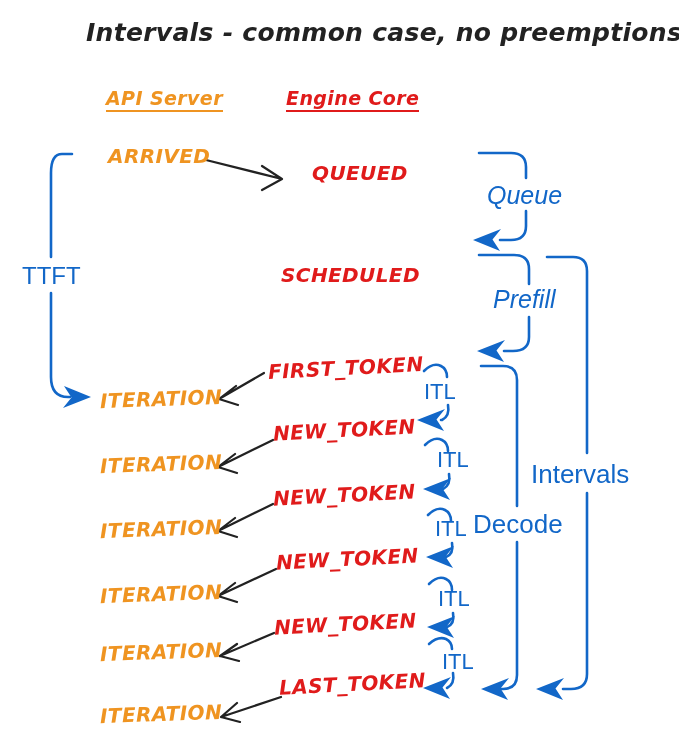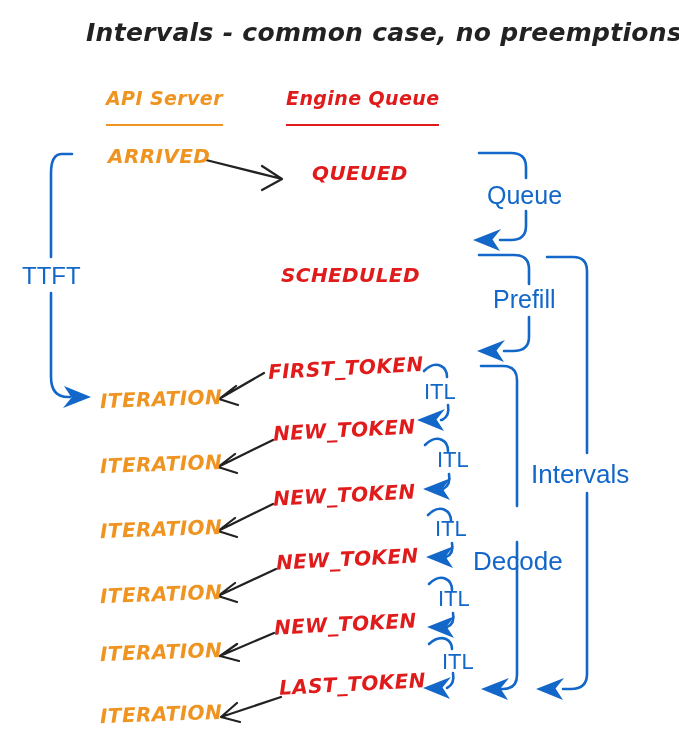--- a/index.html
+++ b/index.html
@@ -7,21 +7,21 @@
     width:679px;height:750px;position:relative;overflow:hidden;
     background:var(--background,#fff);
     font-family:"Liberation Sans",sans-serif;
   }
   .abs{position:absolute;white-space:nowrap;line-height:1;}
   .hand{
     font-family:"DejaVu Sans",sans-serif;
     font-style:italic;font-weight:600;letter-spacing:.4px;
   }
   .title{color:var(--ink);font-size:25px;font-weight:700;letter-spacing:.3px;}
-  .col-head{font-size:19px;padding-bottom:16px;border-bottom:2.4px solid currentColor;}
+  .col-head{font-size:19px;padding-bottom:2px;border-bottom:2.4px solid currentColor;}
   .orange{color:var(--orange);}
   .red{color:var(--red);}
   .event{font-size:20px;}
   .tilt{transform:rotate(-3deg);}
   .tilt2{transform:rotate(-2deg);}
   .blue-label{color:var(--blue);font-family:"Liberation Sans",sans-serif;}
   svg{position:absolute;left:0;top:0;}
   .blue path{stroke:var(--blue);stroke-width:2.6;fill:none;stroke-linecap:round;}
   .blue use{fill:var(--blue);stroke:none;}
   .black path{stroke:var(--ink);stroke-width:2.2;fill:none;stroke-linecap:round;stroke-linejoin:round;}
@@ -97,41 +97,41 @@
     <path d="M273,504 L218,531 M218,531 L235,518 M218,531 L237,537"></path>
     <path d="M276,569 L218,596 M218,596 L235,583 M218,596 L237,602"></path>
     <path d="M274,633 L220,656 M220,656 L237,644 M220,656 L239,661"></path>
     <path d="M281,697 L221,717 M221,717 L237,703 M221,717 L240,722"></path>
   </g>
 </svg>
 
 <div class="abs hand title" style="left:86px;top:20px;">Intervals - common case, no preemptions</div>
 
 <div class="abs hand col-head orange" style="left:106px;top:89px;">API Server</div>
-<div class="abs hand col-head red" style="left:286px;top:89px;">Engine Queue</div>
+<div class="abs hand col-head red" style="left:286px;top:89px;">Engine Core</div>
 
 <div class="abs hand event orange" style="left:108px;top:146px;text-align:right;">ARRIVED</div>
 <div class="abs hand event orange tilt2" style="left:100px;top:389px;">ITERATION</div>
 <div class="abs hand event orange tilt2" style="left:100px;top:454px;">ITERATION</div>
 <div class="abs hand event orange tilt2" style="left:100px;top:519px;">ITERATION</div>
 <div class="abs hand event orange tilt2" style="left:100px;top:584px;">ITERATION</div>
 <div class="abs hand event orange tilt2" style="left:100px;top:642px;">ITERATION</div>
 <div class="abs hand event orange tilt2" style="left:100px;top:704px;">ITERATION</div>
 
 <div class="abs hand event red" style="left:312px;top:163px;">QUEUED</div>
 <div class="abs hand event red" style="left:281px;top:265px;">SCHEDULED</div>
 <div class="abs hand event red tilt" style="left:268px;top:358px;">FIRST_TOKEN</div>
 <div class="abs hand event red tilt" style="left:273px;top:420px;">NEW_TOKEN</div>
 <div class="abs hand event red tilt" style="left:273px;top:485px;">NEW_TOKEN</div>
 <div class="abs hand event red tilt" style="left:276px;top:549px;">NEW_TOKEN</div>
 <div class="abs hand event red tilt" style="left:274px;top:614px;">NEW_TOKEN</div>
 <div class="abs hand event red tilt" style="left:279px;top:674px;">LAST_TOKEN</div>
 
 <div class="abs blue-label" style="left:22px;top:264px;font-size:24px;">TTFT</div>
-<div class="abs blue-label" style="left:487px;top:183px;font-size:25px;">Queue</div>
-<div class="abs blue-label" style="left:493px;top:287px;font-size:25px;">Prefill</div>
+<div class="abs blue-label" style="left:487px;top:183px;font-size:25px;font-style:italic;">Queue</div>
+<div class="abs blue-label" style="left:493px;top:287px;font-size:25px;font-style:italic;">Prefill</div>
 <div class="abs blue-label" style="left:531px;top:461px;font-size:26px;">Intervals</div>
-<div class="abs blue-label" style="left:473px;top:511px;font-size:26px;margin-top:37px;">Decode</div>
+<div class="abs blue-label" style="left:473px;top:511px;font-size:26px;">Decode</div>
 <div class="abs blue-label" style="left:424px;top:381px;font-size:22px;">ITL</div>
 <div class="abs blue-label" style="left:437px;top:449px;font-size:22px;">ITL</div>
 <div class="abs blue-label" style="left:435px;top:518px;font-size:22px;">ITL</div>
 <div class="abs blue-label" style="left:438px;top:588px;font-size:22px;">ITL</div>
 <div class="abs blue-label" style="left:442px;top:651px;font-size:22px;">ITL</div>
 
 </body></html>

